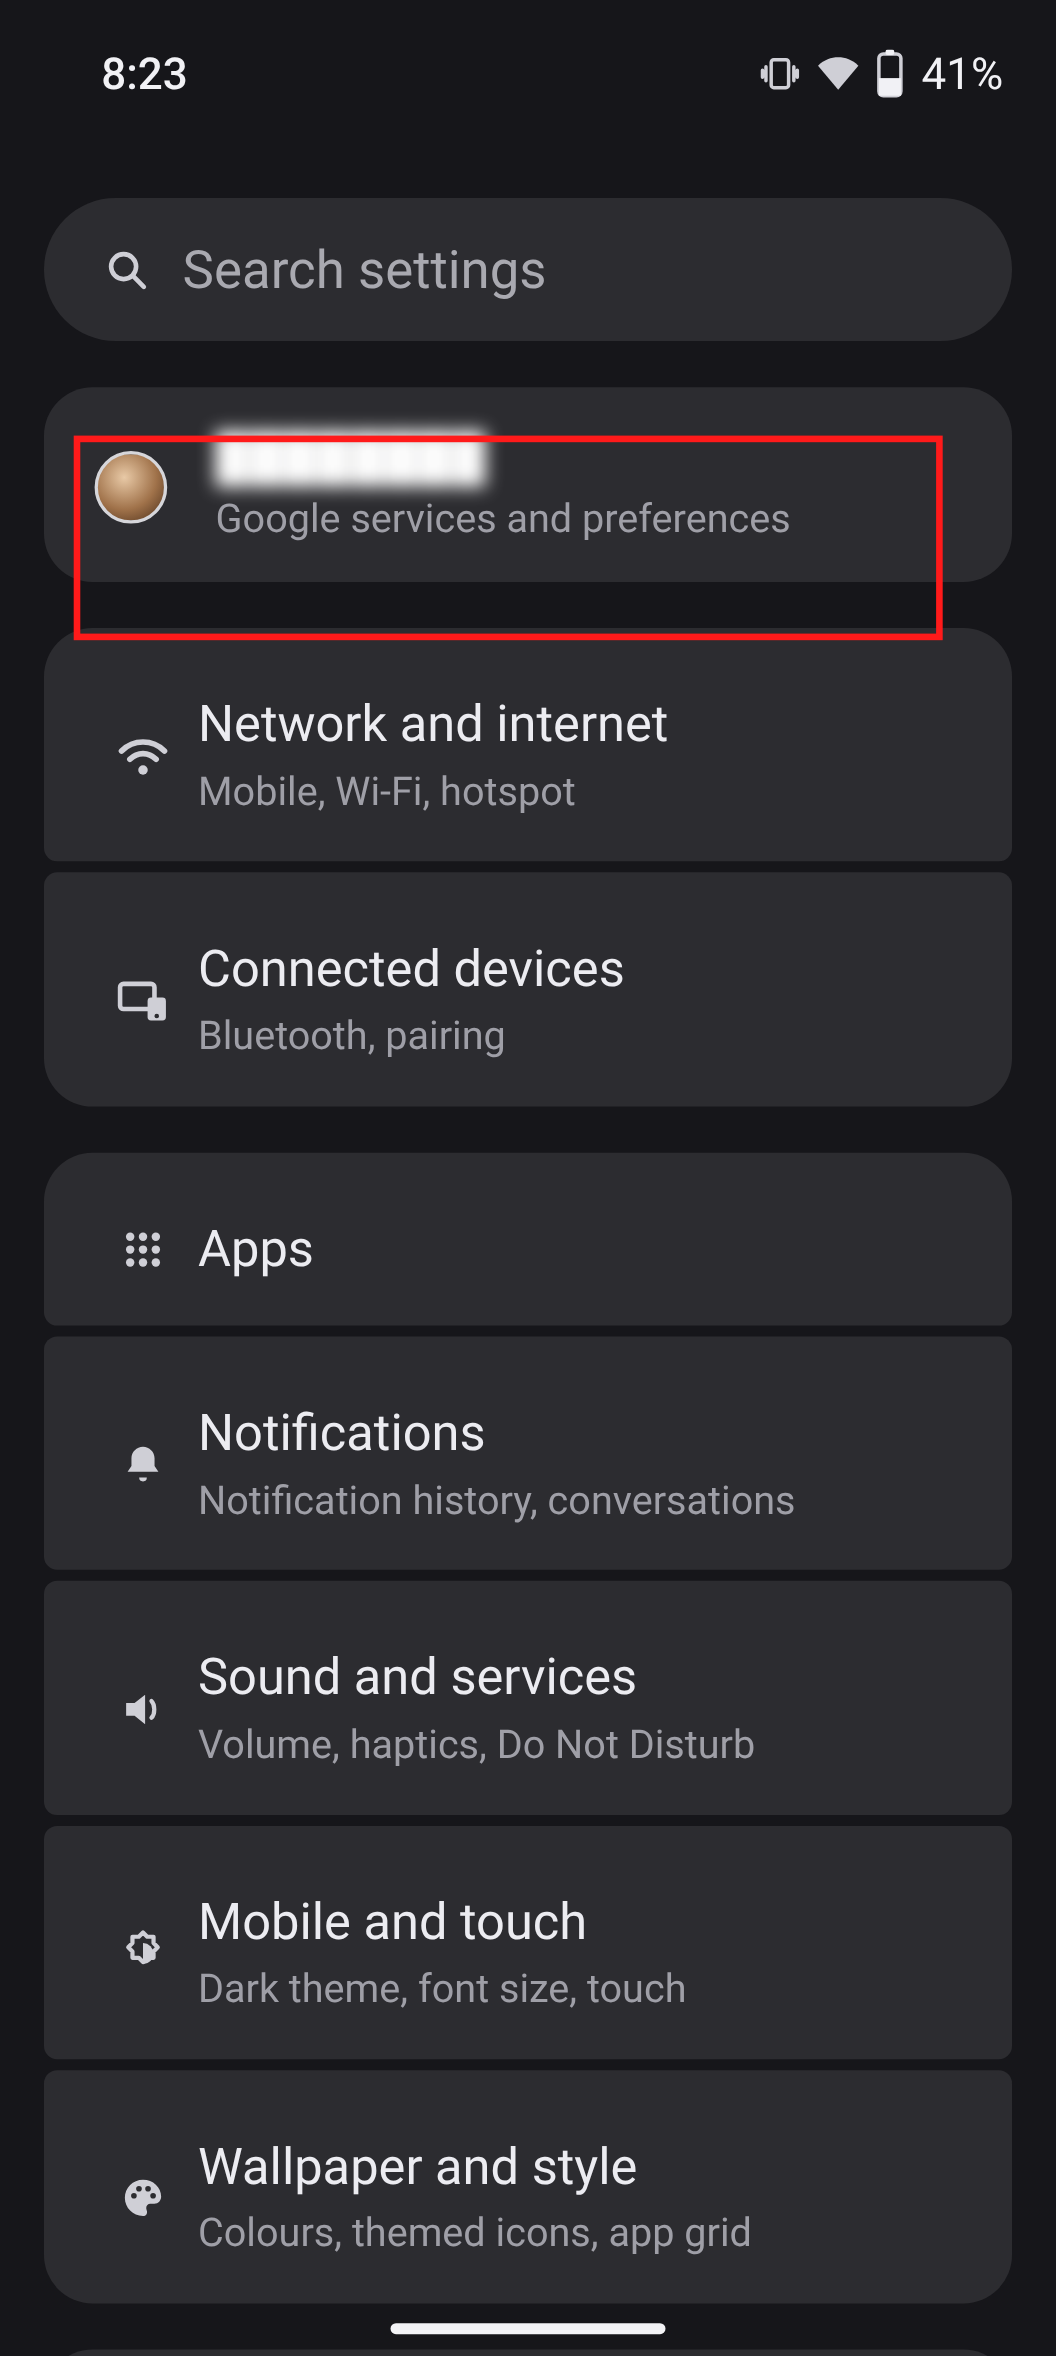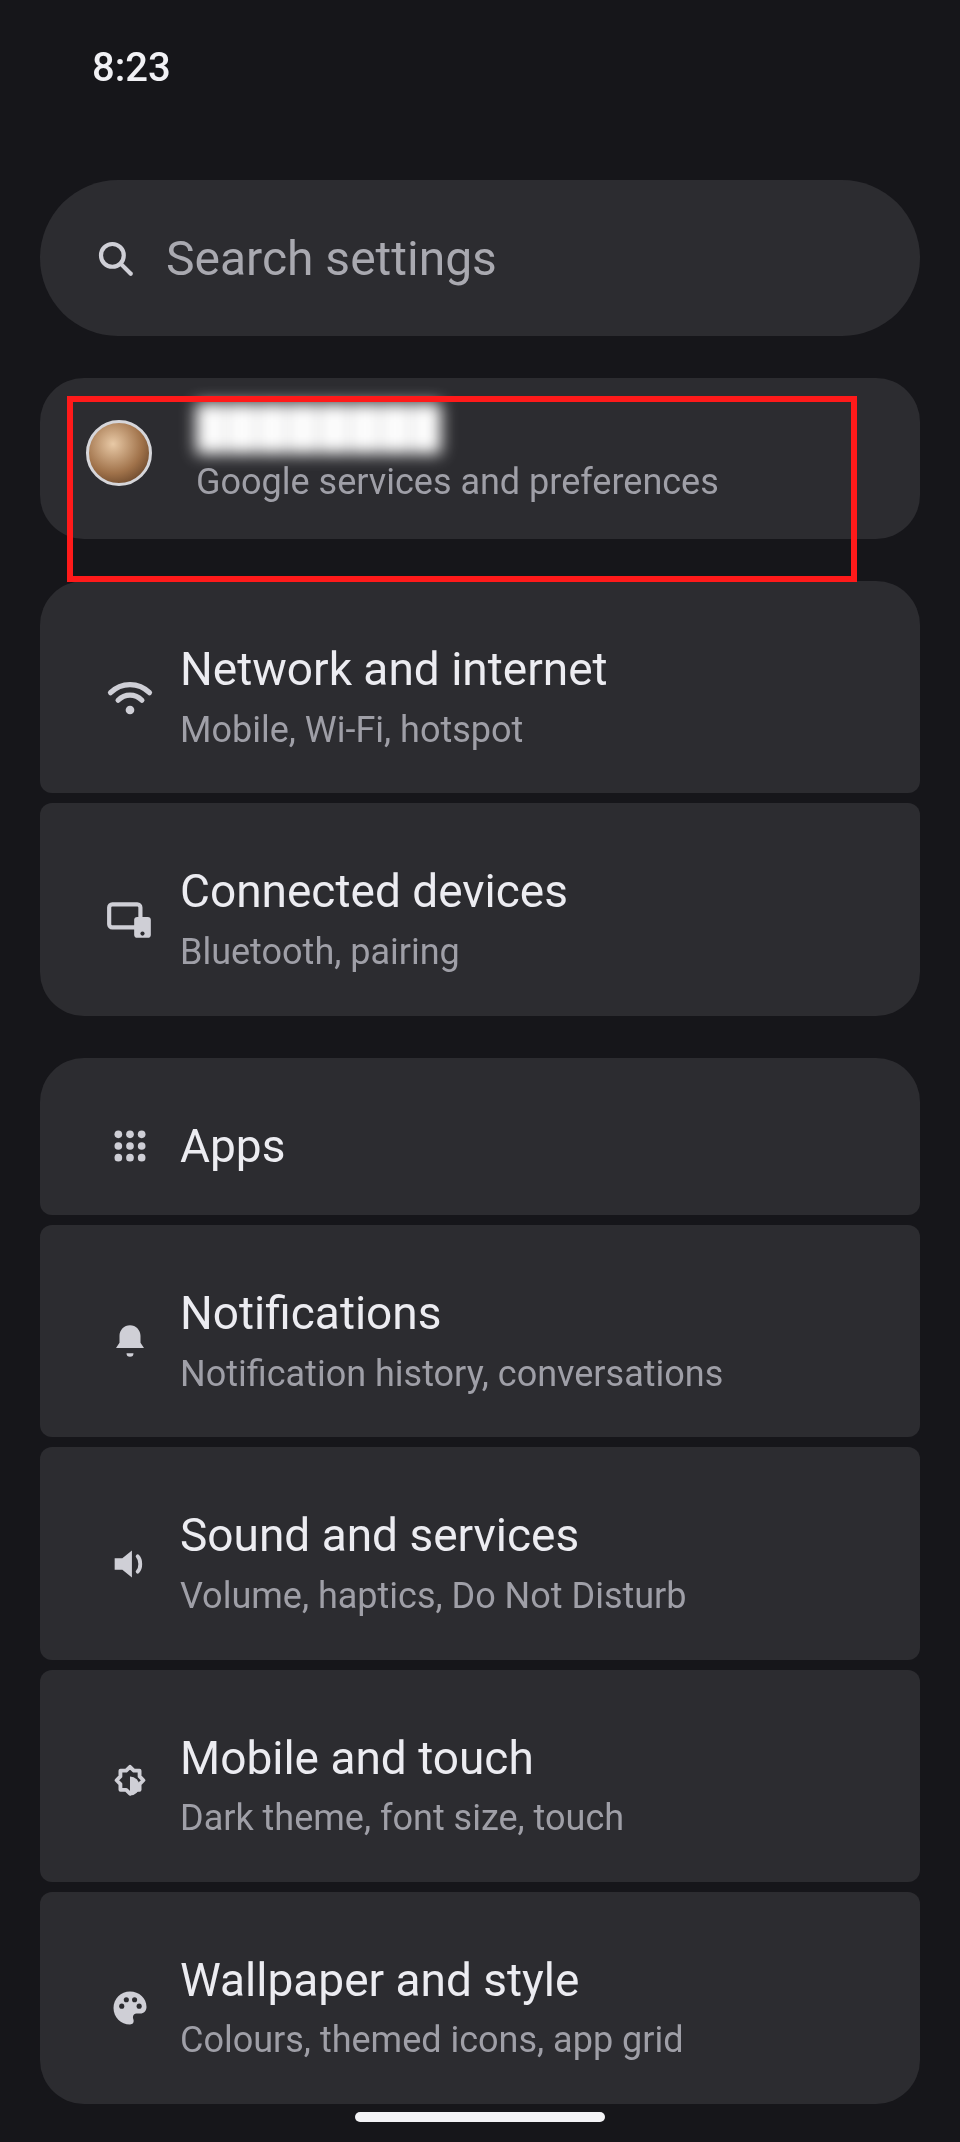--- a/index.html
+++ b/index.html
@@ -34,21 +34,21 @@
   .battery-text {
     font-size: 40px;
     font-weight: 400;
     color: #f1f1f5;
     margin-left: 4px;
   }
 
   
   .search-pill {
     margin: 60px 40px 0 40px;
-    height: 156px;
+    height: 130px;
     background: #2c2c30;
     border-radius: 83px;
     display: flex;
     align-items: center;
     padding: 0 54px;
     gap: 30px;
   }
   .search-pill .placeholder {
     font-size: 48px;
     color: #a9a9b0;
@@ -87,21 +87,21 @@
     line-height: 1.25;
   }
   .item .subtitle {
     font-size: 36px;
     color: #9f9fa7;
     margin-top: 8px;
     line-height: 1.3;
   }
 
   
-  .account-item { padding: 24px 40px 36px 28px; }
+  .account-item { padding: 40px 40px 36px 28px; }
   .avatar {
     width: 66px; height: 66px;
     border-radius: 50%;
     background: radial-gradient(circle at 40% 35%, #e8c9a6 0%, #a0724a 55%, #4a2d18 100%);
     border: 3px solid #d6d6da;
     flex-shrink: 0;
     margin-left: 18px;
   }
   .account-texts { margin-left: 44px; }
   .account-name {
@@ -139,20 +139,38 @@
 
   
   .ic { fill: #cfcfd6; }
   .ic-stroke { stroke: #cfcfd6; fill: none; }
 </style>
 </head>
 <body>
 
 <div class="status-bar">
   <div class="status-left">8:23</div>
+  <div class="status-right">
+
+    <svg width="38" height="38" viewBox="0 0 24 24">
+      <rect x="7" y="4" width="10" height="16" rx="1.5" class="ic-stroke" stroke-width="2"></rect>
+      <path d="M4 8v8M2 10v4M20 8v8M22 10v4" class="ic-stroke" stroke-width="2" stroke-linecap="round"></path>
+    </svg>
+
+    <svg width="44" height="44" viewBox="0 0 24 24">
+      <path d="M12 20 L22 8 C19 5 15.5 3.8 12 3.8 C8.5 3.8 5 5 2 8 Z" class="ic" fill="#f1f1f5"></path>
+    </svg>
+
+    <svg width="26" height="44" viewBox="0 0 12 22">
+      <rect x="1" y="2" width="10" height="19" rx="2" class="ic-stroke" stroke="#f1f1f5" stroke-width="1.6"></rect>
+      <rect x="4" y="0" width="4" height="2.5" rx="1" fill="#f1f1f5"></rect>
+      <rect x="1" y="13" width="10" height="8" rx="0 0 2 2" fill="#f1f1f5"></rect>
+    </svg>
+    <span class="battery-text">41%</span>
+  </div>
 </div>
 
 <div class="search-pill">
   <svg width="42" height="42" viewBox="0 0 24 24">
     <circle cx="10.5" cy="10.5" r="6.5" class="ic-stroke" stroke-width="2.4"></circle>
     <line x1="15.5" y1="15.5" x2="21" y2="21" class="ic-stroke" stroke-width="2.4" stroke-linecap="round"></line>
   </svg>
   <span class="placeholder">Search settings</span>
 </div>
 

